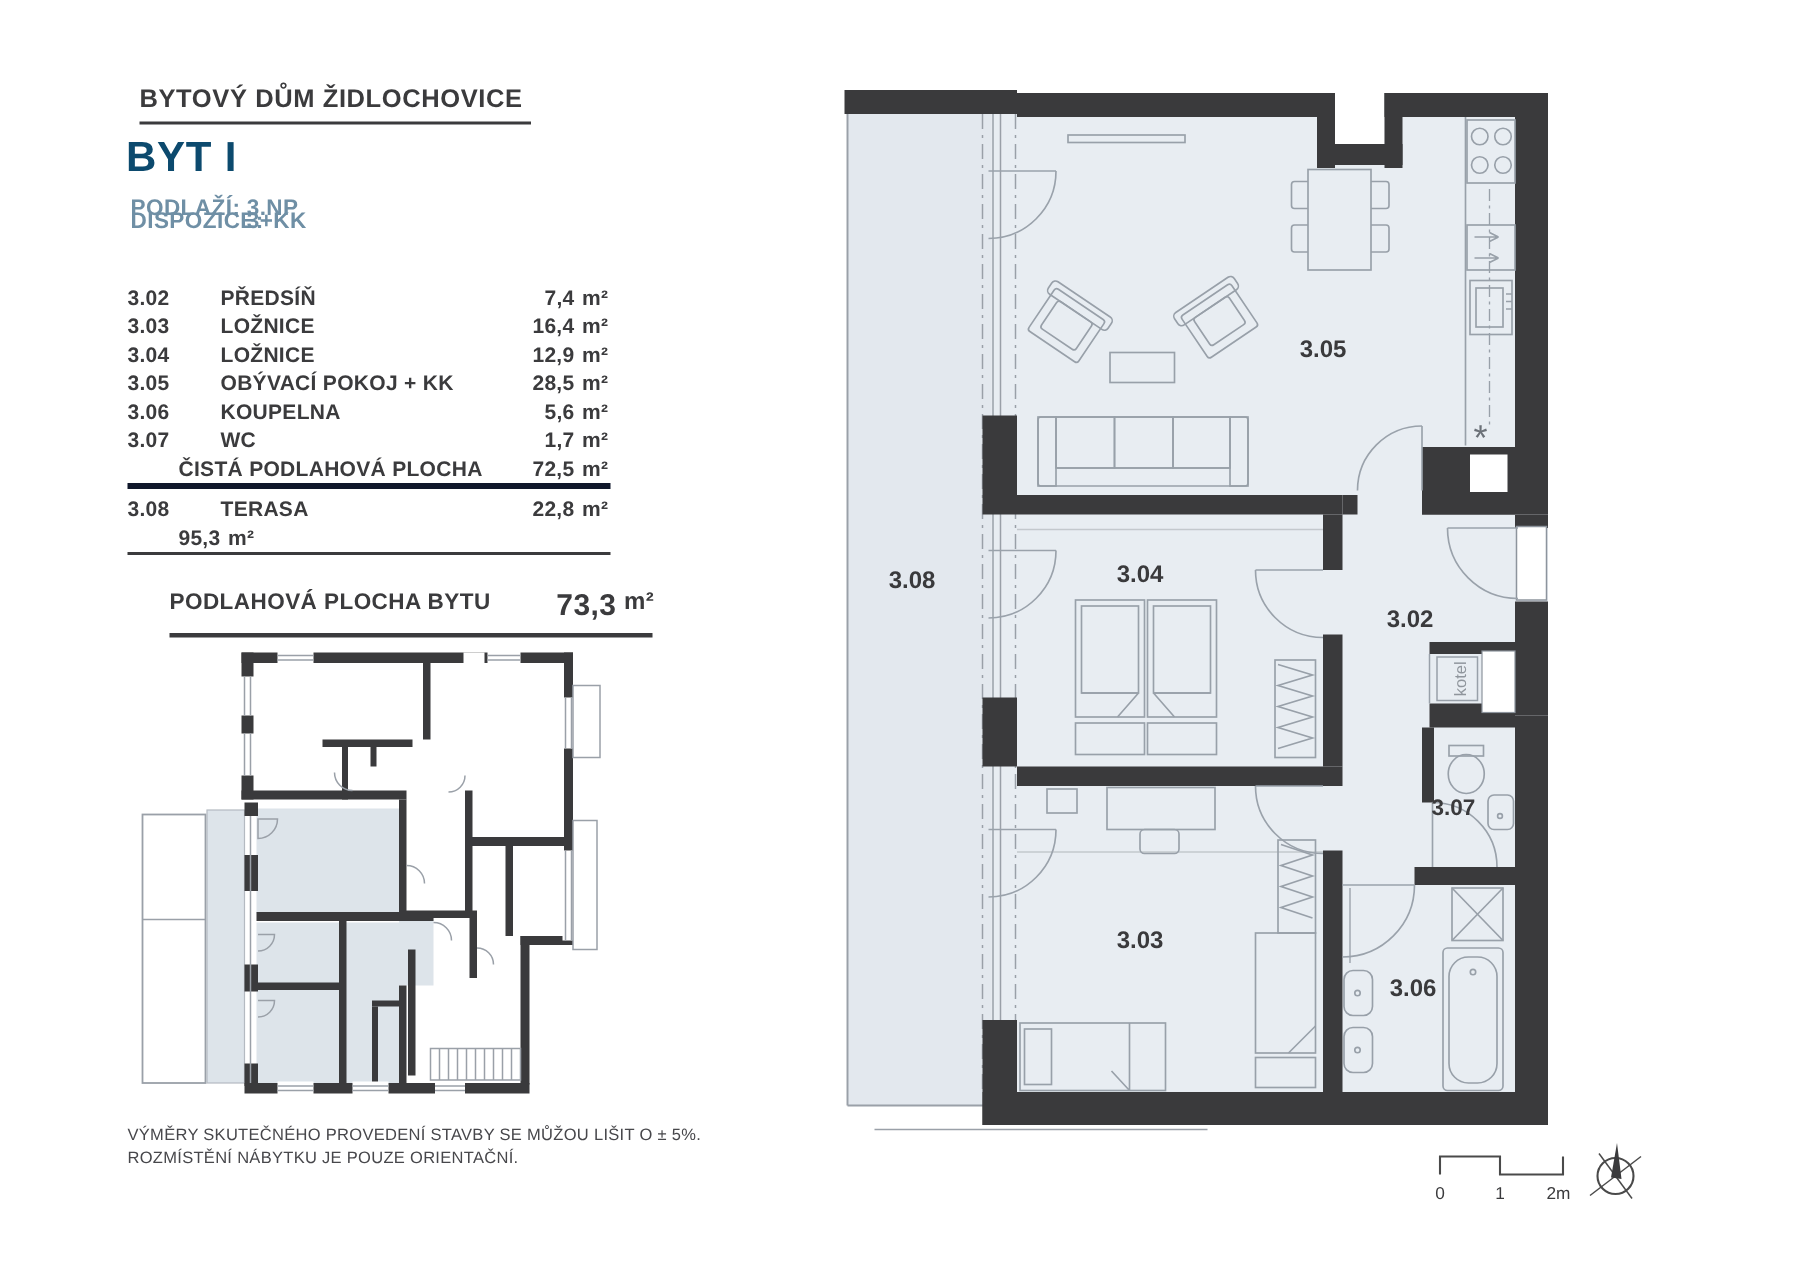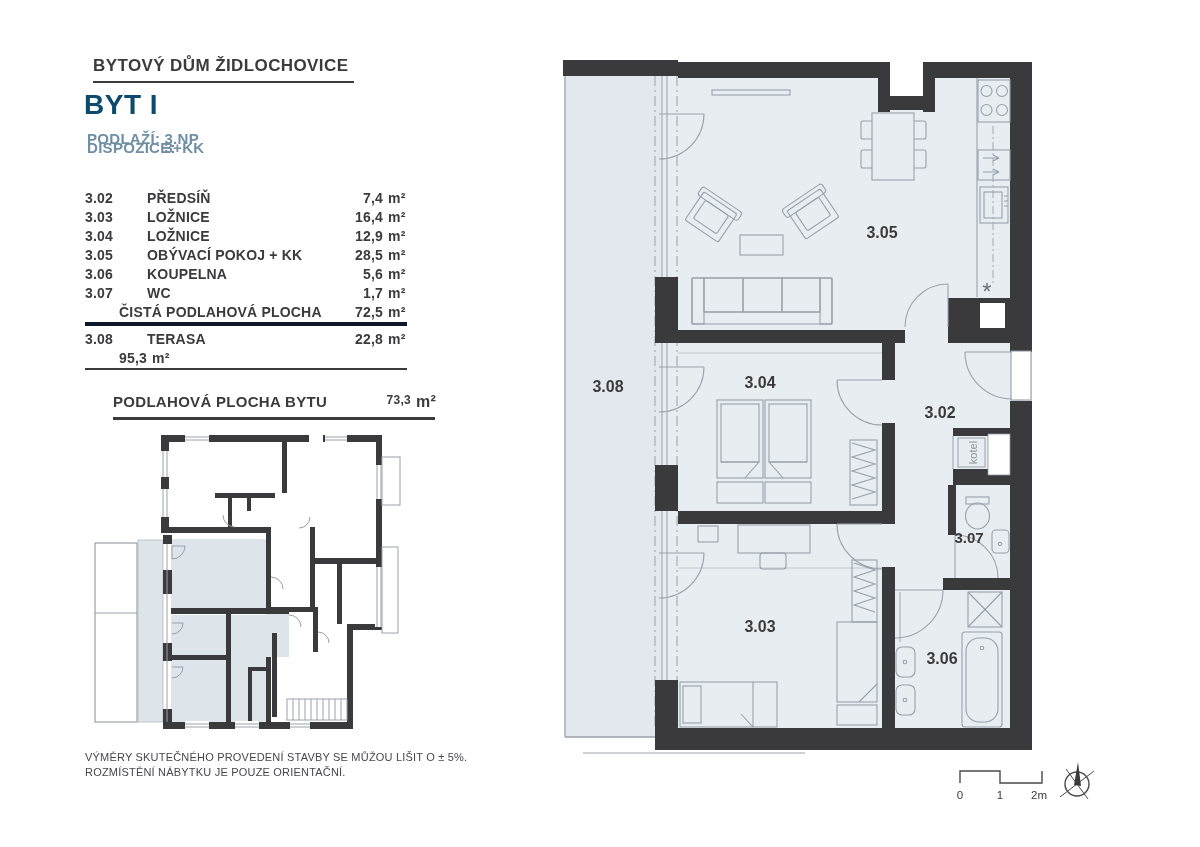--- a/index.html
+++ b/index.html
@@ -19,21 +19,21 @@
   .trow .num{text-align:right;}
   .trow .unit{padding-left:5px;}
   .trow .hdr-area{grid-column:3/5;text-align:right;}
   .trow.net{border-bottom:4px solid #0f172a;}
   .trow.net .lbl{grid-column:1/3;padding-left:34px;}
   .trow.terrace{margin-top:4px;}
   .trow.total{border-bottom:2px solid #3b3b3d;}
   .trow.total .lbl{grid-column:1/3;padding-left:62px;}
   #summary-line{left:85px;top:393px;width:322px;border-bottom:3px solid #3b3b3d;padding-bottom:6px;
      display:grid;grid-template-columns:1fr 46px 24px;font-size:15px;font-weight:700;letter-spacing:.3px;margin-left:28px;}
-  #summary-line .num{text-align:right;font-size:12px;}
+  #summary-line .num{text-align:right;font-size:20px;}
   #summary-line .unit{padding-left:5px;font-size:16px;}
   
   #disclaimer{left:85px;top:750px;font-size:11px;font-weight:500;letter-spacing:.2px;
      color:#47474b;line-height:15px;}
   
   .plan-label{font:700 16px "Liberation Sans","DejaVu Sans",sans-serif;fill:#3a3a3c;}
   .plan-label.small{font-size:15px;}
   .kotel-label{font:400 11px "Liberation Sans","DejaVu Sans",sans-serif;fill:#8f959c;}
   .scale-txt{font:400 11.5px "Liberation Sans","DejaVu Sans",sans-serif;fill:#3b3b3d;}
   .ast{font:400 24px "Liberation Sans","DejaVu Sans",sans-serif;fill:#6b7178;}

